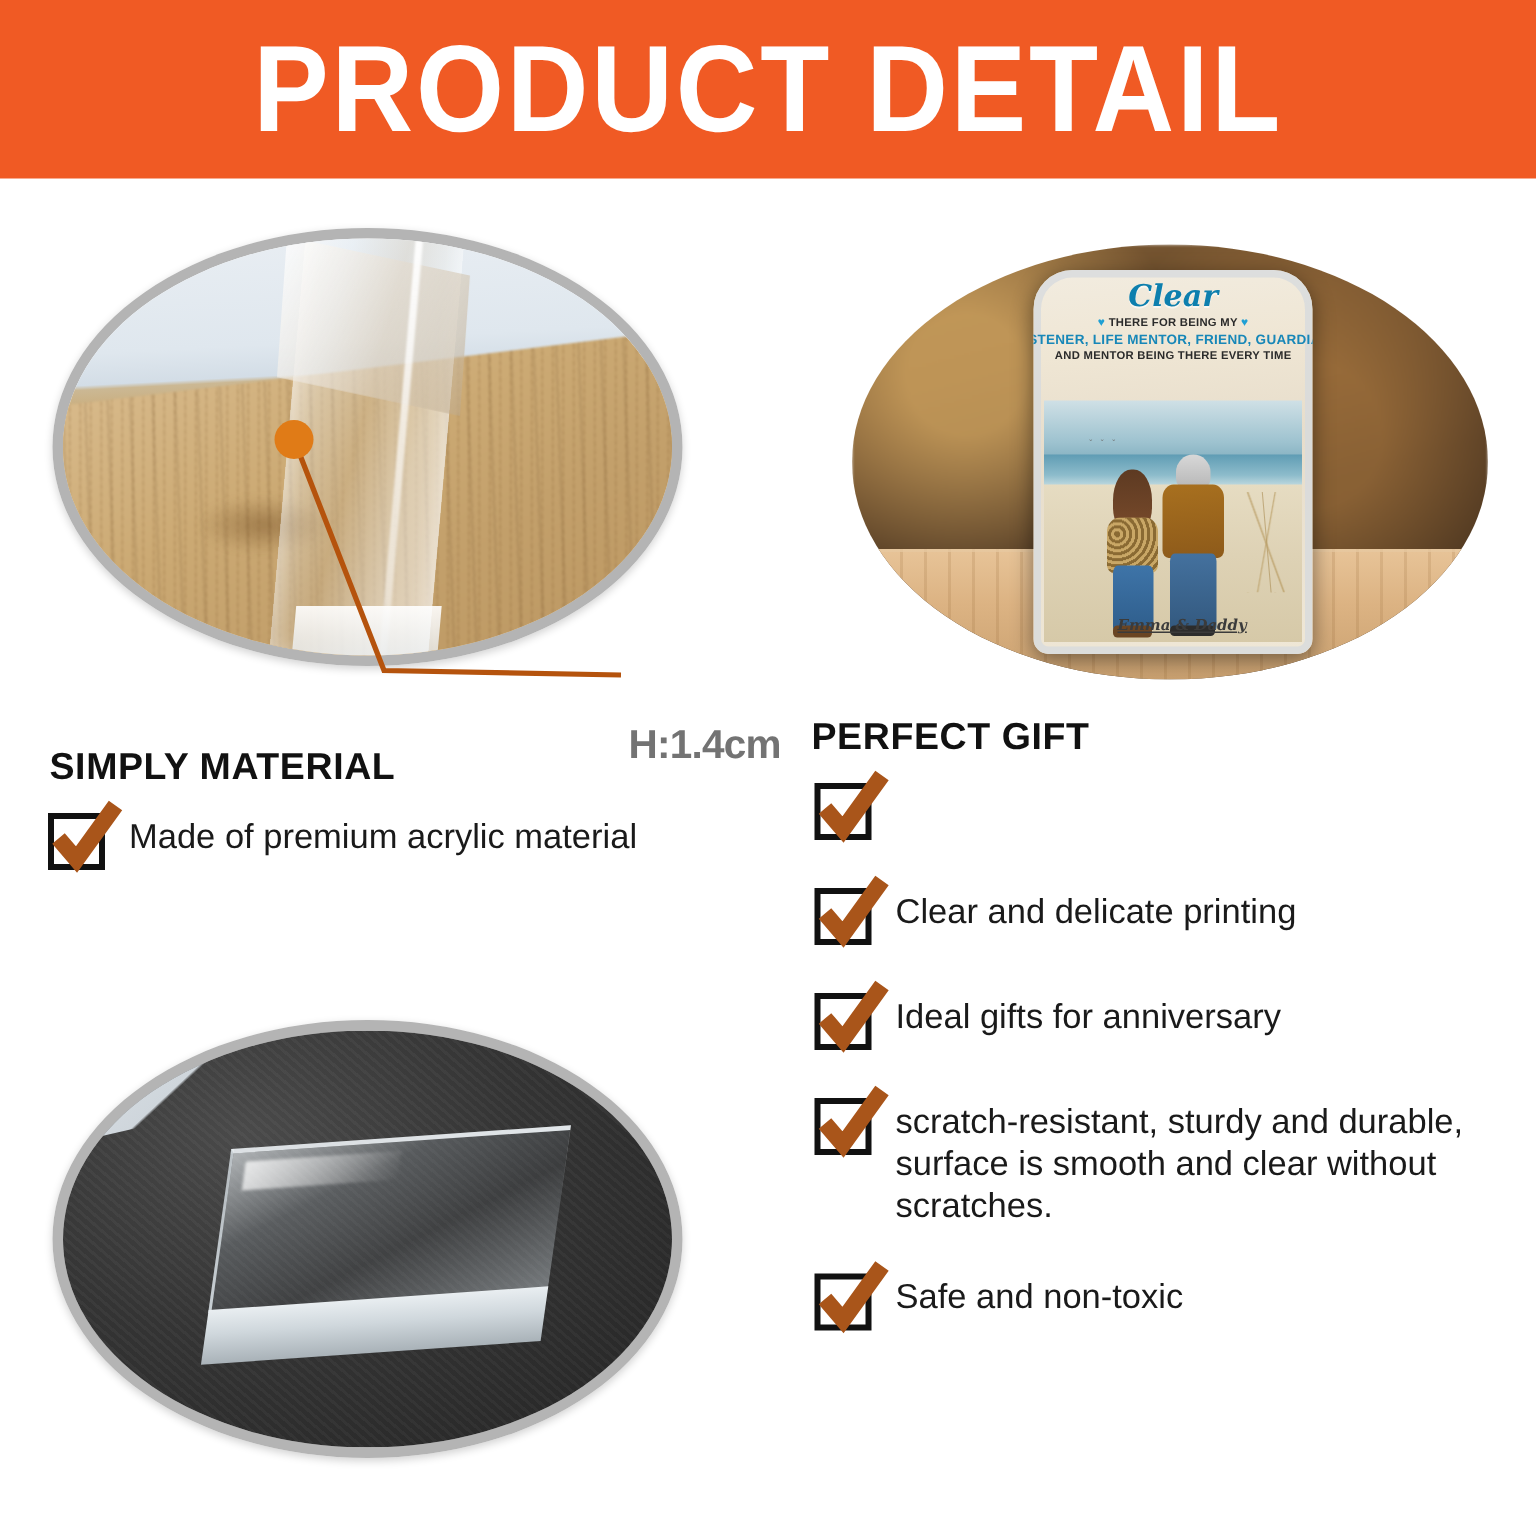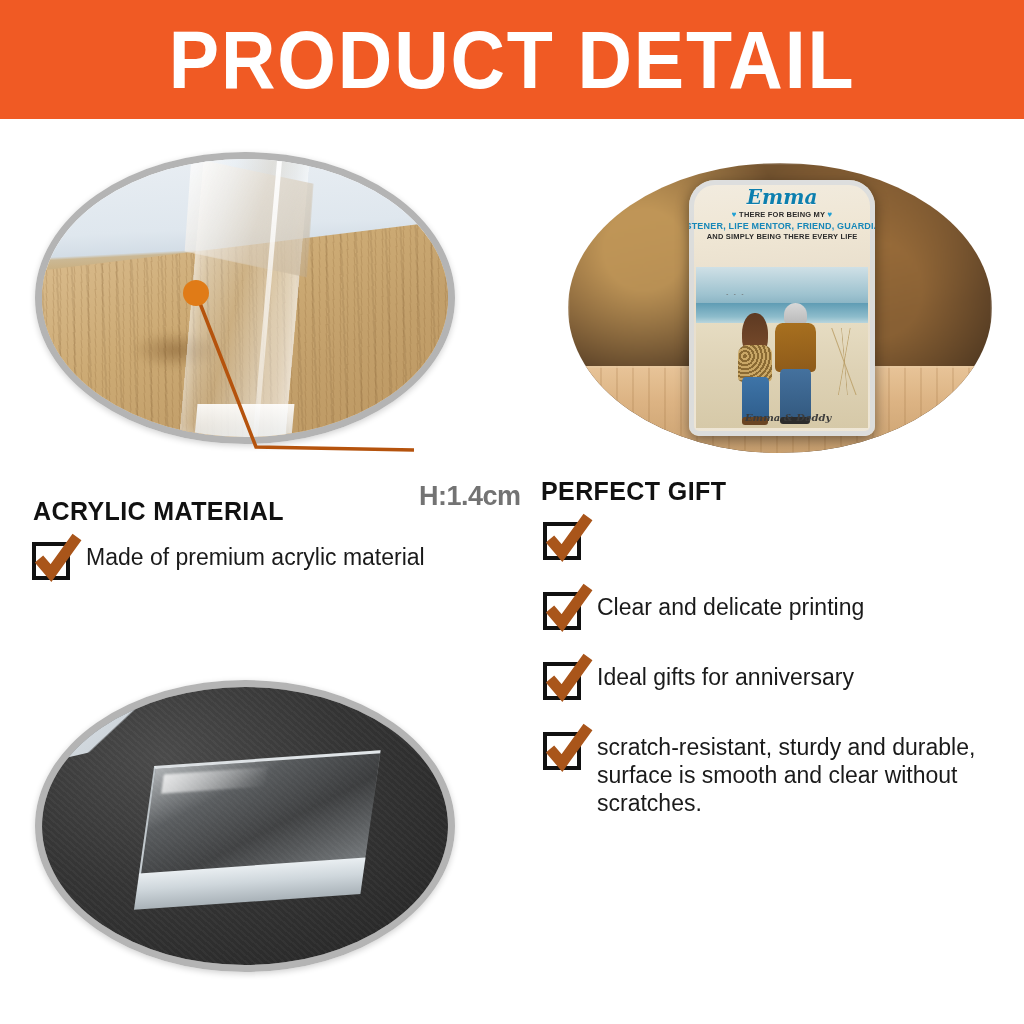--- a/index.html
+++ b/index.html
@@ -193,21 +193,21 @@
   }
   .plq-l1{ font-size:7.5px; color:#2b2b2b; margin-top:3px; }
   .plq-l2{ font-size:9px;   color:#1787b8; margin-top:1px; }
   .plq-l3{ font-size:7.5px; color:#2b2b2b; margin-top:1px; }
   .plq-heart{ color:#1fa0d4; font-size:8px; }
   .plq-names{
     position:absolute; z-index:3; bottom:5%; left:12px; right:0;
     text-align:center;
     font-family:"DejaVu Serif", serif;
     font-style:italic; font-weight:bold;
-    font-size:10px; color:#3b3b3b;
+    font-size:10px; color:#3b3b3b;text-decoration:underline;
   }
   .fig{ position:absolute; z-index:2; }
   .fig-woman{ left:26%; top:52%; width:19%; height:42%; }
   .fig-man{   left:46%; top:48%; width:22%; height:46%; }
   .f-hair{
     position:absolute; left:14%; top:0; width:72%; height:40%;
     background:linear-gradient(180deg,#5d3a22,#7a4b2b);
     border-radius:48% 48% 42% 42%;
   }
   .f-top-w{
@@ -331,29 +331,29 @@
 <div class="oval" id="photo-product">
   <div class="prod-bg"></div>
   <div class="prod-table"></div>
 
   <div class="plaque">
     <div class="plq-sky"></div>
     <div class="plq-sea"></div>
     <div class="plq-sand"></div>
     <div class="plq-grass"></div>
 
-    <div class="plq-title">Emma</div>
+    <div class="plq-title">Clear</div>
 
     <div class="plq-l1">
       <span class="plq-heart">♥</span>
       <span>THERE FOR  BEING MY</span>
       <span class="plq-heart">♥</span>
     </div>
     <div class="plq-l2">LISTENER, LIFE MENTOR, FRIEND, GUARDIAN</div>
-    <div class="plq-l3">AND SIMPLY BEING THERE EVERY LIFE</div>
+    <div class="plq-l3">AND MENTOR BEING THERE EVERY TIME</div>
 
     <div class="birds">ˇ ˇ ˇ</div>
 
     <div class="fig fig-woman">
       <div class="f-hair"></div>
       <div class="f-top-w"></div>
       <div class="f-jeans"></div>
       <div class="f-shoe"></div>
     </div>
     <div class="fig fig-man">
@@ -366,21 +366,21 @@
     <div class="plq-names">Emma &amp; Daddy</div>
   </div>
 </div>
 
 <svg id="callout" viewBox="0 0 1024 1024">
   <polyline points="196,293 256,447 414,450" fill="none" stroke="#b5530d" stroke-width="3.5"></polyline>
   <circle cx="196" cy="293" r="13" fill="#e07b17"></circle>
 </svg>
 <div class="callout-label">H:1.4cm</div>
 
-<div class="section-heading" id="heading-acrylic">ACRYLIC MATERIAL</div>
+<div class="section-heading" id="heading-acrylic">SIMPLY MATERIAL</div>
 
 <div class="check-list" id="list-acrylic">
   <div class="check-item">
     <div class="checkbox">
       <svg viewBox="0 0 52 52">
         <path d="M8 26 L20 40 L46 4" fill="none" stroke="#a9551a" stroke-width="11" stroke-linecap="butt" stroke-linejoin="miter"></path>
       </svg>
     </div>
     <div class="check-text">Made of premium acrylic material</div>
   </div>
@@ -418,13 +418,21 @@
 
   <div class="check-item">
     <div class="checkbox">
       <svg viewBox="0 0 52 52">
         <path d="M8 26 L20 40 L46 4" fill="none" stroke="#a9551a" stroke-width="11" stroke-linecap="butt" stroke-linejoin="miter"></path>
       </svg>
     </div>
     <div class="check-text">scratch-resistant, sturdy and durable, surface is smooth and clear without scratches.</div>
   </div>
 
+  <div class="check-item">
+    <div class="checkbox">
+      <svg viewBox="0 0 52 52">
+        <path d="M8 26 L20 40 L46 4" fill="none" stroke="#a9551a" stroke-width="11" stroke-linecap="butt" stroke-linejoin="miter"></path>
+      </svg>
+    </div>
+    <div class="check-text">Safe and non-toxic</div>
+  </div>
 </div>
 
 </body></html>

